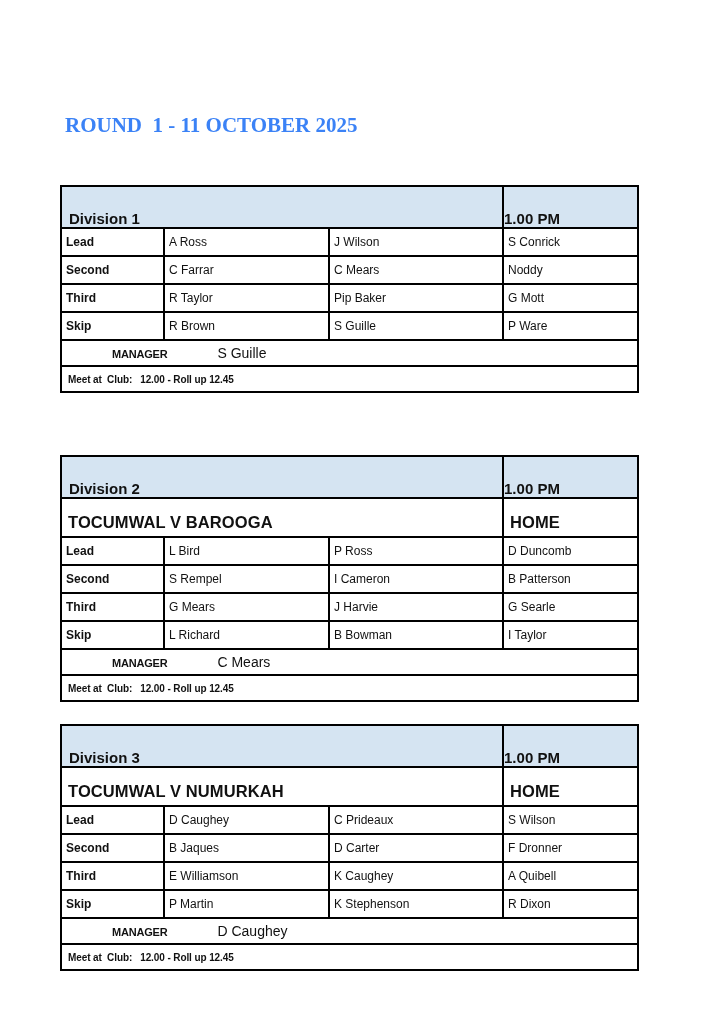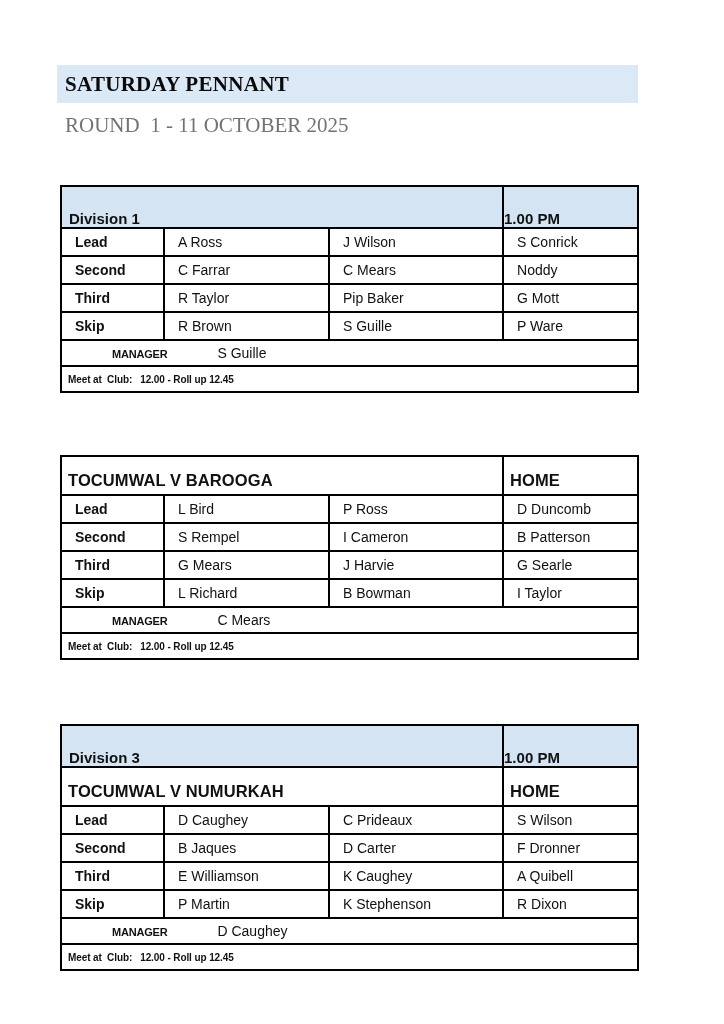--- a/index.html
+++ b/index.html
@@ -19,65 +19,62 @@
   .banner{
     position:absolute;left:57px;top:65px;width:581px;height:38px;
     background:var(--banner-bg);display:flex;align-items:center;
   }
   .banner .banner-text{
     font-family:"Liberation Serif",serif;font-weight:bold;font-size:21px;
     padding-left:8px;letter-spacing:0.3px;color:#0a0a0a;
   }
   .round-title{
     position:absolute;left:65px;top:113px;margin:0;
-    font-family:"Liberation Serif",serif;font-weight:normal;font-size:21px;
-    white-space:pre;color:#737373;
+    font-family:"Liberation Serif",serif;font-weight:bold;font-size:21px;
+    white-space:pre;color:#3b82f6;
   }
 
   .division-table{position:absolute;left:60px;width:577px;}
   .t1{top:185px;} .t2{top:455px;} .t3{top:724px;}
 
   table{border-collapse:collapse;width:577px;table-layout:fixed;}
   td{border:2px solid var(--border);overflow:hidden;}
 
   tr.hdr td{
     background:var(--header-bg);height:40px;vertical-align:bottom;
     font-weight:bold;font-size:15px;padding:0 0 0 7px;
   }
   tr.hdr td.time{padding-left:0;padding-right:4px;}
 
   tr.match td{
     height:33px;vertical-align:bottom;font-weight:bold;font-size:16.5px;
     padding:0 0 4px 6px;letter-spacing:0.1px;
   }
 
-  tr.players td{height:24px;font-size:14px;padding:1px 4px 1px 13px;vertical-align:middle;}
+  tr.players td{height:24px;font-size:12px;padding:1px 4px 1px 4px;vertical-align:middle;}
   tr.players td.role{font-weight:bold;}
 
   tr.manager td{height:22px;padding:1px 4px 1px 6px;vertical-align:middle;}
   .mlabel{
     display:inline-block;width:101px;font-weight:bold;font-size:11px;
     letter-spacing:-0.2px;
     padding-left:44px;
   }
   .mname{font-size:14px;}
 
   tr.meet td{
     height:22px;font-weight:bold;font-size:10px;white-space:pre;
     padding:1px 4px 1px 6px;letter-spacing:-0.1px;vertical-align:middle;
   }
 </style>
 </head>
 <body>
 
 <div class="page">
 
-  <div class="banner">
-    <span class="banner-text">SATURDAY PENNANT</span>
-  </div>
 
   <h1 class="round-title">ROUND  1 - 11 OCTOBER 2025</h1>
 
   <section class="division-table t1">
     <table>
       <colgroup>
           <col style="width:103px">
           <col style="width:165px">
           <col style="width:174px">
           <col style="width:135px">
@@ -126,20 +123,24 @@
 
   <section class="division-table t2">
     <table>
       <colgroup>
           <col style="width:103px">
           <col style="width:165px">
           <col style="width:174px">
           <col style="width:135px">
         </colgroup>
       <tbody>
+          <tr class="hdr">
+        <td colspan="3">Division 2</td>
+        <td class="time">1.00 PM</td>
+      </tr>
       <tr class="match">
         <td colspan="3">TOCUMWAL V BAROOGA</td>
         <td>HOME</td>
       </tr>
       <tr class="players">
         <td class="role">Lead</td>
         <td>L Bird</td>
         <td>P Ross</td>
         <td>D Duncomb</td>
       </tr>

